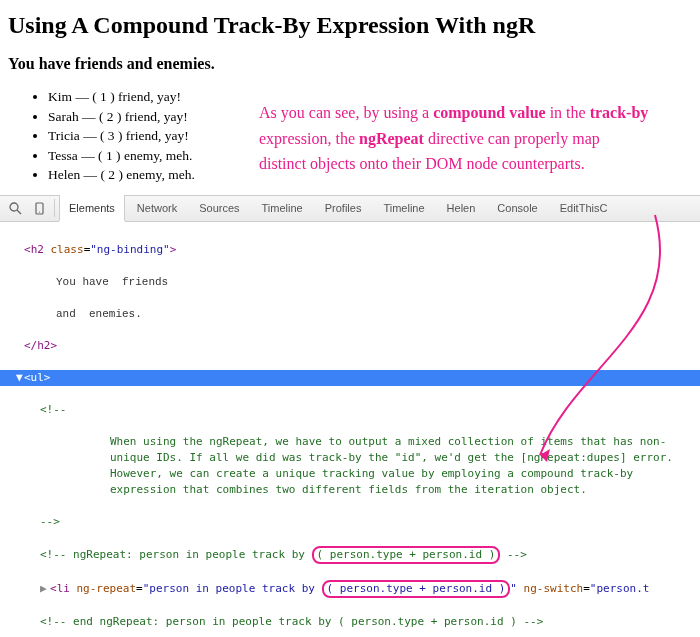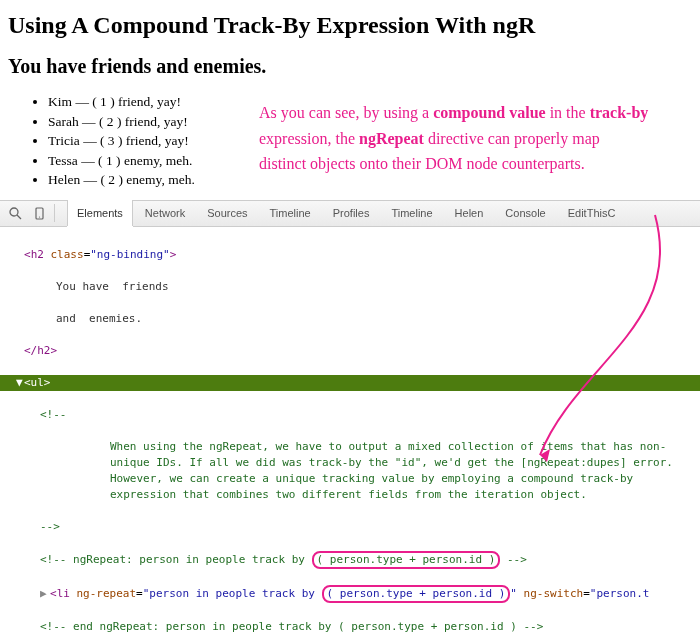--- a/index.html
+++ b/index.html
@@ -16,21 +16,21 @@
     position: relative;
   }
   h1 {
     font-size: 24px;
     font-weight: bold;
     margin: 4px 0 16px 0;
     white-space: nowrap;
     overflow: hidden;
   }
   h2 {
-    font-size: 20px;
+    font-size: 16px;
     font-weight: bold;
     margin: 8px 0 14px 0;
   }
   ul.friends {
     margin: 0 0 0 0;
     padding-left: 40px;
   }
   ul.friends li {
     font-size: 13.5px;
     line-height: 1.45;
@@ -90,36 +90,35 @@
     color: #555;
     border-right: 1px solid transparent;
     border-left: 1px solid transparent;
   }
   .dt-tab.active {
     background: #fff;
     border-left: 1px solid #ccc;
     border-right: 1px solid #ccc;
     box-shadow: 0 1px 0 #fff;
     color: #333;
-    margin-left: 8px;
   }
   .dt-body {
     font-family: Menlo, Consolas, monospace;
     font-size: 11px;
     line-height: 16px;
     padding: 4px 0 8px 0;
     white-space: pre;
     overflow: hidden;
   }
   .dt-line { padding-left: 24px; }
   .dt-line.ind1 { padding-left: 40px; }
-  .dt-line.ind2 { padding-left: 56px; }
+  .dt-line.ind2 { padding-left: 56px; font-family: Liberation Mono, monospace; }
   .dt-wrap { white-space: normal; padding-right: 4px; }
   .dt-sel {
-    background: #4d7c0f;
+    background: #3b82f6;
     color: #fff;
     padding-left: 16px;
   }
   .dt-sel .caret { color: #fff; display:inline-block; width:8px; }
   .tag { color: #881280; }
   .attr-name { color: #994500; }
   .attr-val { color: #1a1aa6; }
   .pun { color: #881280; }
   .txt { color: #333; }
   .comment { color: #236e25; }

